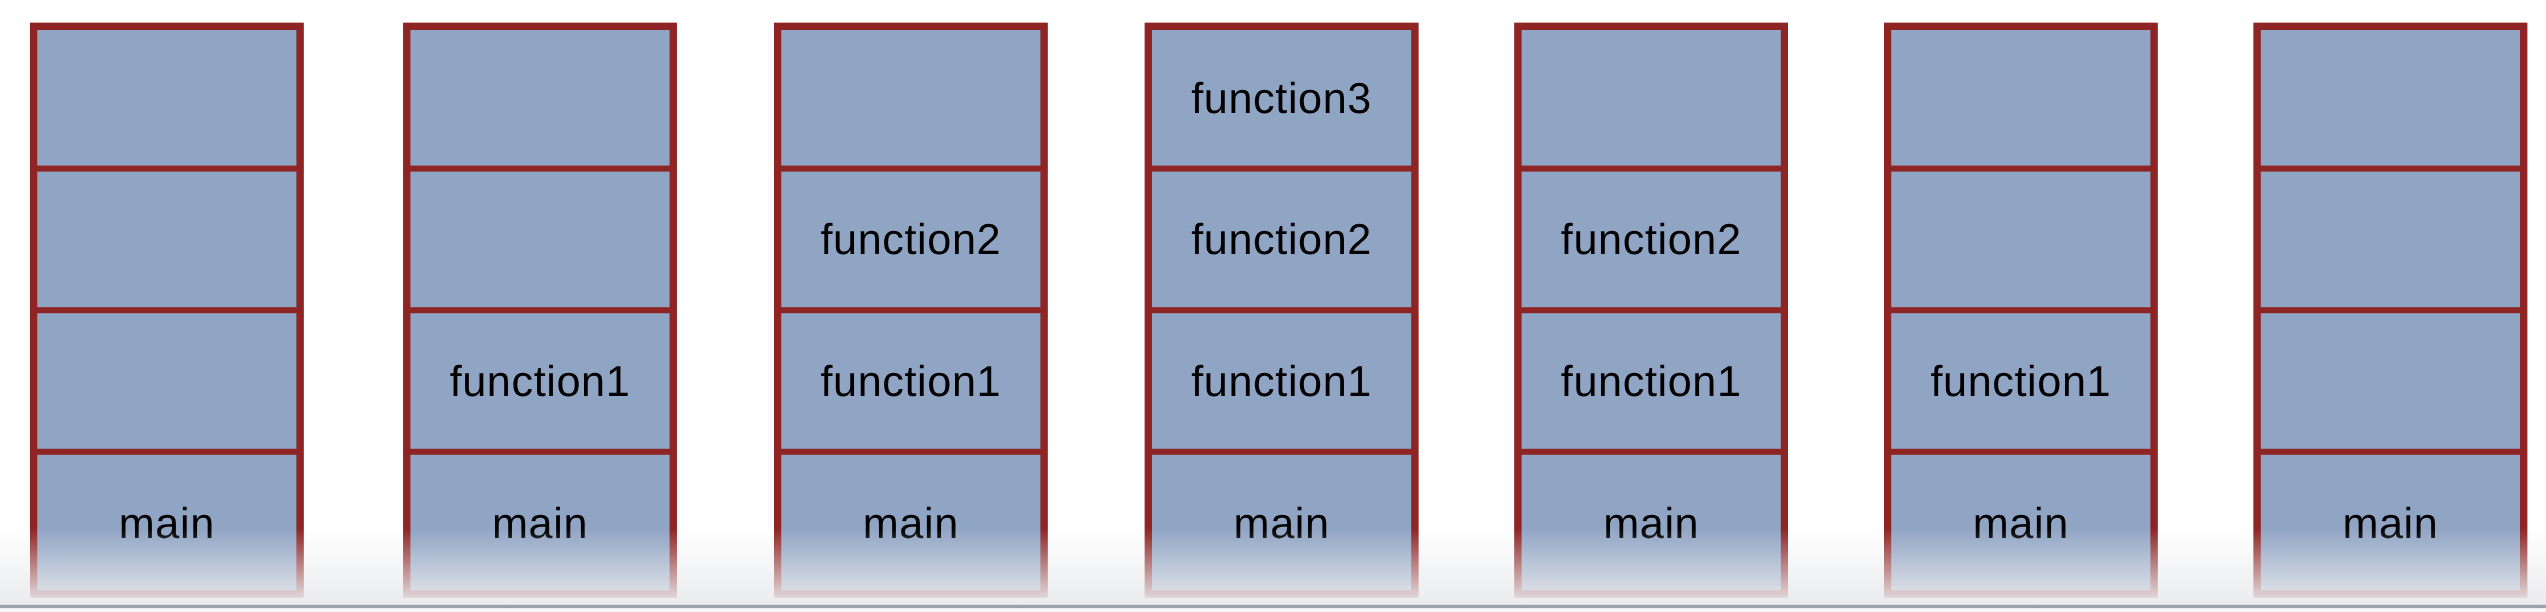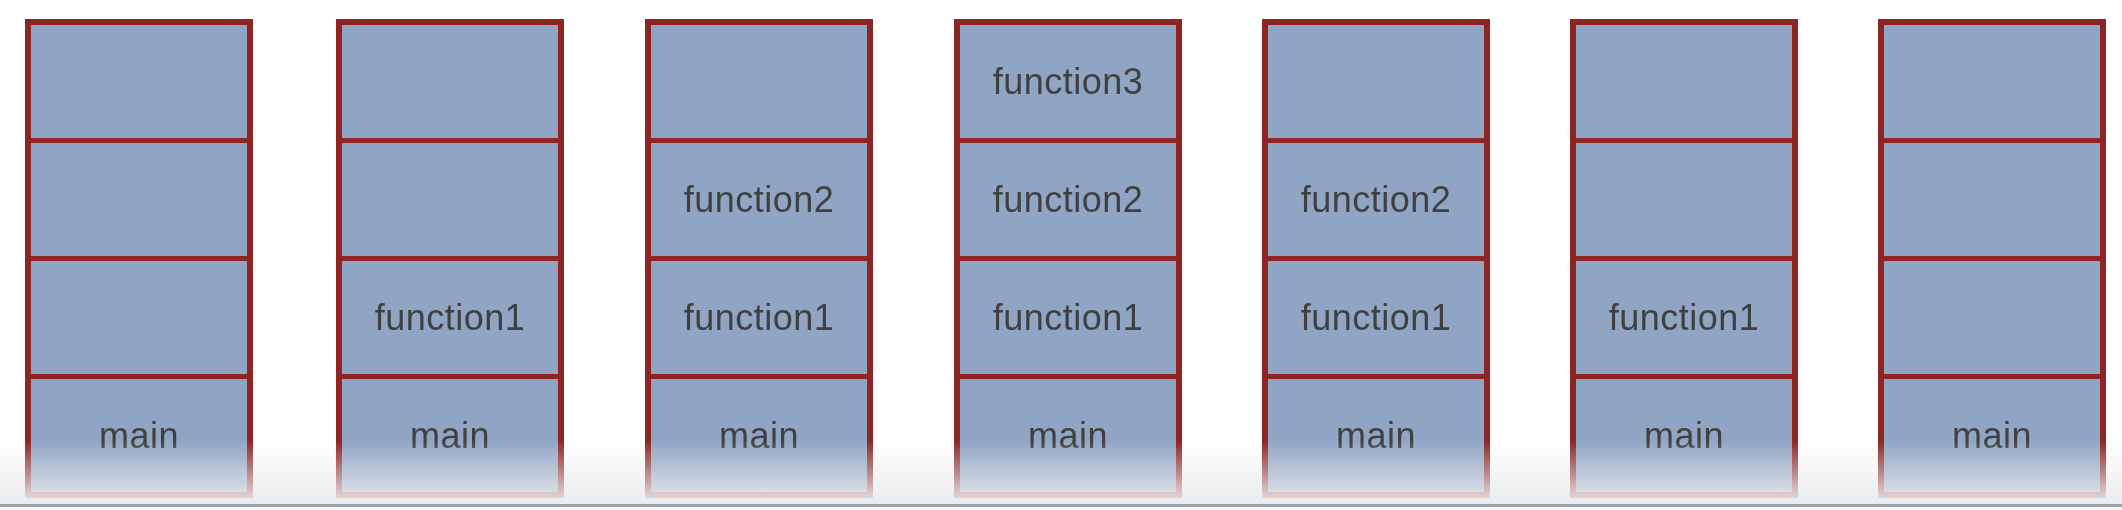--- a/index.html
+++ b/index.html
@@ -61,21 +61,21 @@
   .stack-6 { left: 1570px; }
   .stack-7 { left: 1878px; }
   .cell {
     flex: 1;
     background: #90a4c4;
     display: flex;
     align-items: center;
     justify-content: center;
     font-size: 36px;
     font-weight: 400;
-    color: #404040;
+    color: #000000;
     letter-spacing: 0.5px;
     user-select: none;
   }
 </style>
 </head>
 <body>
 
 <div class="canvas">
 
   <div class="stack stack-1">

